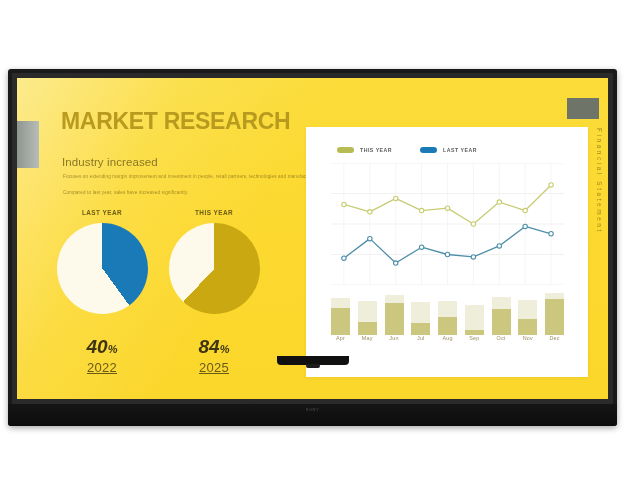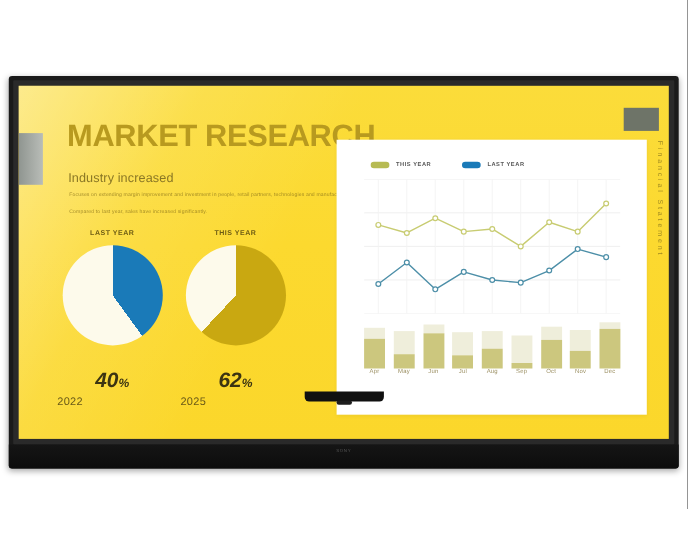--- a/index.html
+++ b/index.html
@@ -73,21 +73,21 @@
   #gray-tab-top{
     position:absolute;
     right:9px; top:20px;
     width:32px; height:21px;
     background:#6e7468;
   }
 
   #slide-title{
     position:absolute;
     left:44px; top:30px;
-    font-size:28px;
+    font-size:23px;
     font-weight:bold;
     letter-spacing:-.3px;
     color:#b89a1f;
     white-space:nowrap;
   }
   #slide-subtitle{
     position:absolute;
     left:45px; top:78px;
     font-size:11.5px;
     color:#8a7725;
@@ -123,24 +123,25 @@
     text-align:center;
     font-size:19px;
     font-weight:bold;
     color:#3c3412;
     font-style:italic;
   }
   .pie-pct .sym{font-size:11px;font-weight:bold;}
   .pie-year{
     position:absolute;
     width:100px;
-    text-align:left;
-    font-size:10px;
+    text-align:center;
+    font-size:13px;
     color:#6a5a18;
     letter-spacing:.3px;
+    text-decoration:underline;
   }
 
   
   #side-text{
     position:absolute;
     right:5px; top:50px;
     writing-mode:vertical-rl;
     font-size:6.4px;
     letter-spacing:2.6px;
     color:#a08a20;
@@ -215,21 +216,21 @@
       <div class="pie-label" style="left:40px;top:131px;">LAST YEAR</div>
       <div class="pie" id="pie-0" style="left: 40px; top: 145px; background: conic-gradient(rgb(26, 122, 184) 0deg, rgb(26, 122, 184) 144deg, rgb(253, 250, 235) 144deg, rgb(253, 250, 235) 360deg);"></div>
       <div class="pie-pct" style="left:35px;top:258px;">
         <span>40</span><span class="sym">%</span>
       </div>
       <div class="pie-year" style="left:35px;top:282px;">2022</div>
 
       <div class="pie-label" style="left:152px;top:131px;">THIS YEAR</div>
       <div class="pie" id="pie-1" style="left: 152px; top: 145px; background: conic-gradient(rgb(201, 168, 17) 0deg, rgb(201, 168, 17) 223.2deg, rgb(253, 250, 235) 223.2deg, rgb(253, 250, 235) 360deg);"></div>
       <div class="pie-pct" style="left:147px;top:258px;">
-        <span>62</span><span class="sym">%</span>
+        <span>84</span><span class="sym">%</span>
       </div>
       <div class="pie-year" style="left:147px;top:282px;">2025</div>
 
       <div id="chart-card">
 
         <div id="legend">
           <div class="legend-item">
             <span class="legend-swatch" id="lg-sw-0" style="background: rgb(183, 187, 83);"></span>
             <span class="legend-text">THIS YEAR</span>
           </div>

